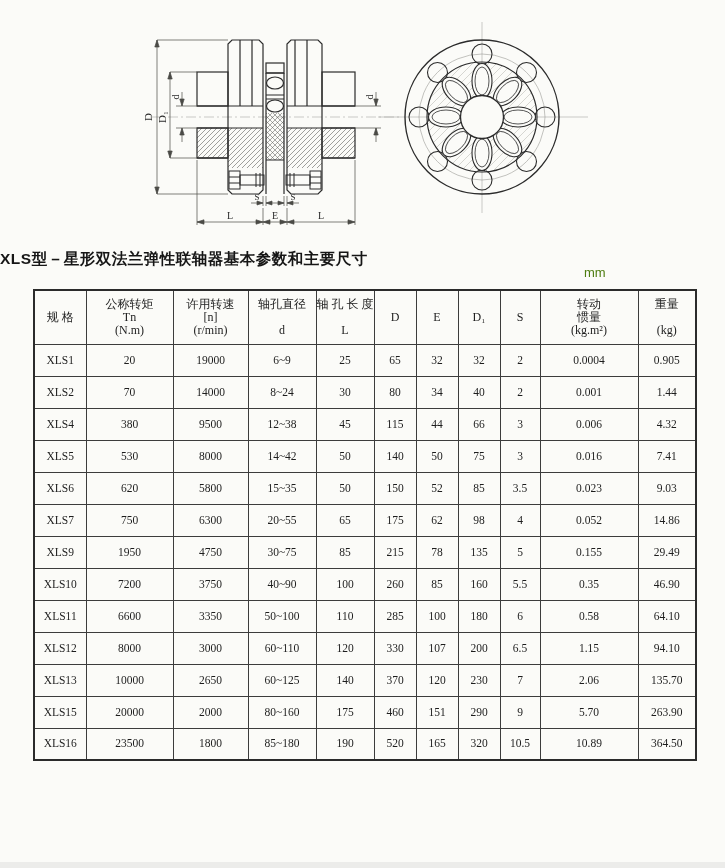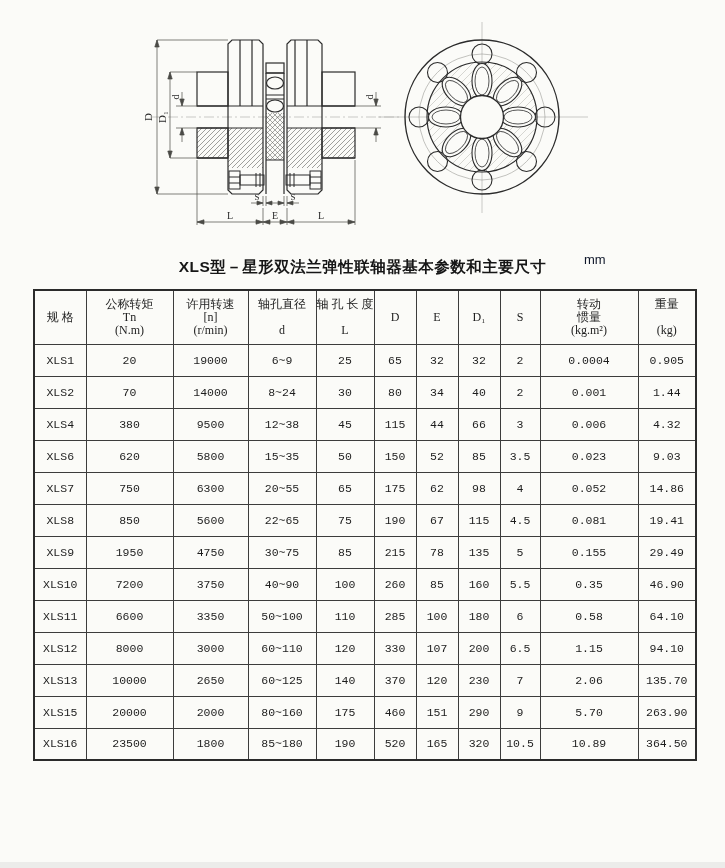--- a/index.html
+++ b/index.html
@@ -6,39 +6,39 @@
   body{
     width:725px;height:868px;position:relative;
     background:#fbfbf8;
     font-family:"Liberation Serif","DejaVu Serif",serif;
     color:#1d1d1d;overflow:hidden;
   }
   .bottom-strip{position:absolute;left:0;bottom:0;width:725px;height:6px;background:#ececea;}
   .drawing{position:absolute;left:0;top:0;}
   .title-row{position:absolute;left:0;top:249px;width:725px;height:24px;}
   .title-row h1{
-    margin:8px;text-align:center;font-size:15.5px;font-weight:bold;
+    margin:0;text-align:left;font-size:15.5px;font-weight:bold;
     font-family:"Liberation Sans","DejaVu Sans",sans-serif;
     letter-spacing:0.5px;color:#161616;
   }
   .unit{
-    position:absolute;left:584px;top:3px;font-size:13px;
-    font-family:"Liberation Sans","DejaVu Sans",sans-serif;color:#0f172a;
+    position:absolute;left:584px;top:16px;font-size:13px;
+    font-family:"Liberation Sans","DejaVu Sans",sans-serif;color:#4d7c0f;
   }
   table.params{
     position:absolute;left:33px;top:289px;width:662px;
     border-collapse:collapse;table-layout:fixed;
     border:2px solid #2b2b2b;
   }
   table.params th,table.params td{
     border:1px solid #3c3c3c;text-align:center;vertical-align:middle;
     padding:0;font-size:11.5px;line-height:13px;
   }
   table.params thead tr{height:54px;}
-  table.params tbody tr{height:32px;font-family:Liberation Mono, monospace;}
+  table.params tbody tr{height:32px;}
   table.params th{font-weight:normal;white-space:pre-line;font-size:12px;}
   svg text{fill:#2b2b2b;}
 </style>
 </head>
 <body>
 
 <svg class="drawing" width="725" height="246" viewBox="0 0 725 246">
   <defs>
     <pattern id="hatchD" width="5" height="5" patternUnits="userSpaceOnUse">
       <path d="M0,5 L5,0" stroke="#62625e" stroke-width="0.6"></path>
@@ -277,20 +277,33 @@
         <td>12~38</td>
         <td>45</td>
         <td>115</td>
         <td>44</td>
         <td>66</td>
         <td>3</td>
         <td>0.006</td>
         <td>4.32</td>
       </tr>
       <tr>
+        <td>XLS5</td>
+        <td>530</td>
+        <td>8000</td>
+        <td>14~42</td>
+        <td>50</td>
+        <td>140</td>
+        <td>50</td>
+        <td>75</td>
+        <td>3</td>
+        <td>0.016</td>
+        <td>7.41</td>
+      </tr>
+      <tr>
         <td>XLS6</td>
         <td>620</td>
         <td>5800</td>
         <td>15~35</td>
         <td>50</td>
         <td>150</td>
         <td>52</td>
         <td>85</td>
         <td>3.5</td>
         <td>0.023</td>
@@ -303,33 +316,20 @@
         <td>20~55</td>
         <td>65</td>
         <td>175</td>
         <td>62</td>
         <td>98</td>
         <td>4</td>
         <td>0.052</td>
         <td>14.86</td>
       </tr>
       <tr>
-        <td>XLS8</td>
-        <td>850</td>
-        <td>5600</td>
-        <td>22~65</td>
-        <td>75</td>
-        <td>190</td>
-        <td>67</td>
-        <td>115</td>
-        <td>4.5</td>
-        <td>0.081</td>
-        <td>19.41</td>
-      </tr>
-      <tr>
         <td>XLS9</td>
         <td>1950</td>
         <td>4750</td>
         <td>30~75</td>
         <td>85</td>
         <td>215</td>
         <td>78</td>
         <td>135</td>
         <td>5</td>
         <td>0.155</td>

